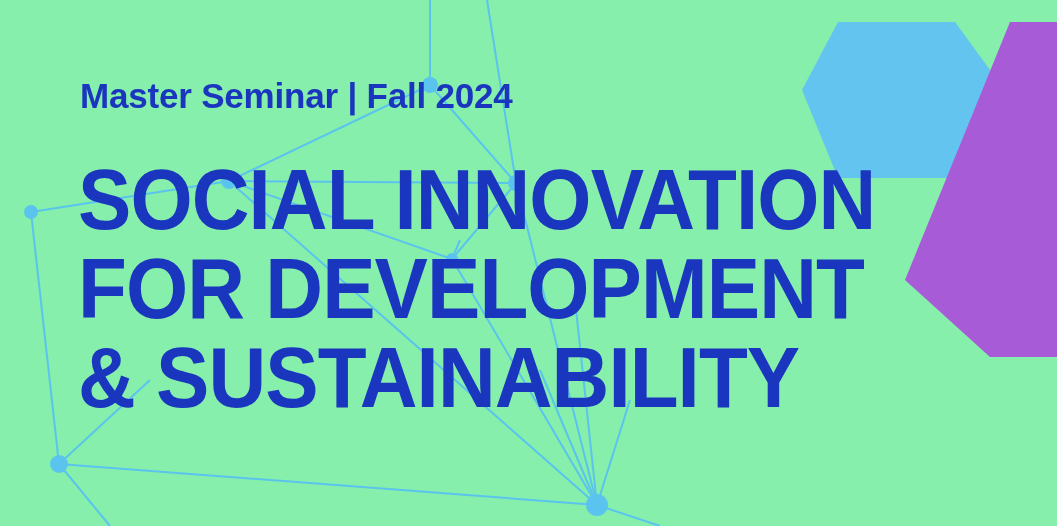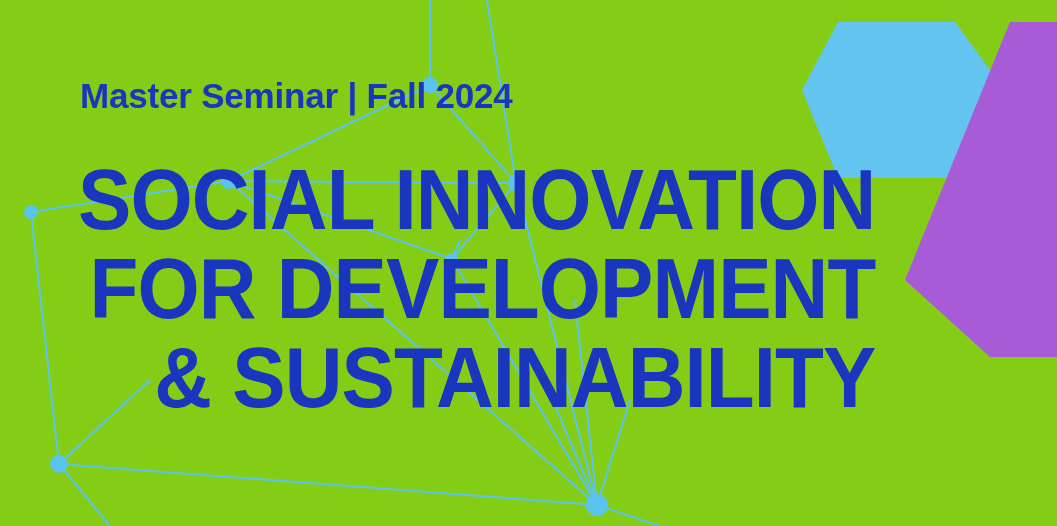--- a/index.html
+++ b/index.html
@@ -51,38 +51,37 @@
     font-weight: bold;
     letter-spacing: -0.2px;
     line-height: 1.0;
     margin: 0 0 44px 2px;
     white-space: nowrap;
   }
 
   #headline {
     margin: 0;
     padding: 0;
-    text-align: right;
   }
   .headline-line {
     display: block;
     font-size: 86px;
     font-weight: bold;
     line-height: 0.99;
     letter-spacing: -1.0px;
     white-space: nowrap;
     transform: scaleX(0.93);
     transform-origin: left center;
     margin-bottom: 4px;
   }
 </style>
 </head>
 <body>
 
-<div id="poster" style="background: #84cc16;">
+<div id="poster" style="background: #86efac;">
 
   <svg id="network-layer" viewBox="0 0 1057 526">
     <g id="network-edges" stroke="#5BC4EE" stroke-width="2" fill="none">
         <line x1="430" y1="85" x2="229" y2="181"></line>
         <line x1="430" y1="85" x2="430" y2="0"></line>
         <line x1="430" y1="85" x2="516" y2="183"></line>
         <line x1="229" y1="181" x2="516" y2="183"></line>
         <line x1="229" y1="181" x2="31" y2="212"></line>
         <line x1="229" y1="181" x2="452" y2="259"></line>
         <line x1="229" y1="181" x2="597" y2="505"></line>

